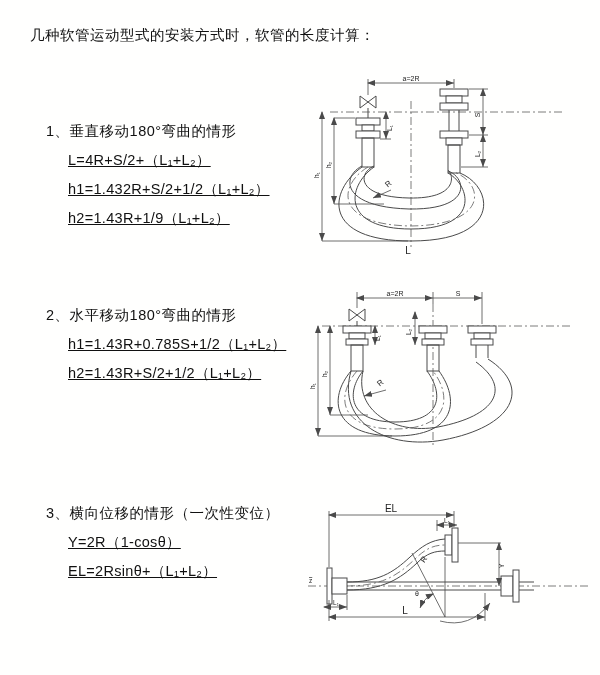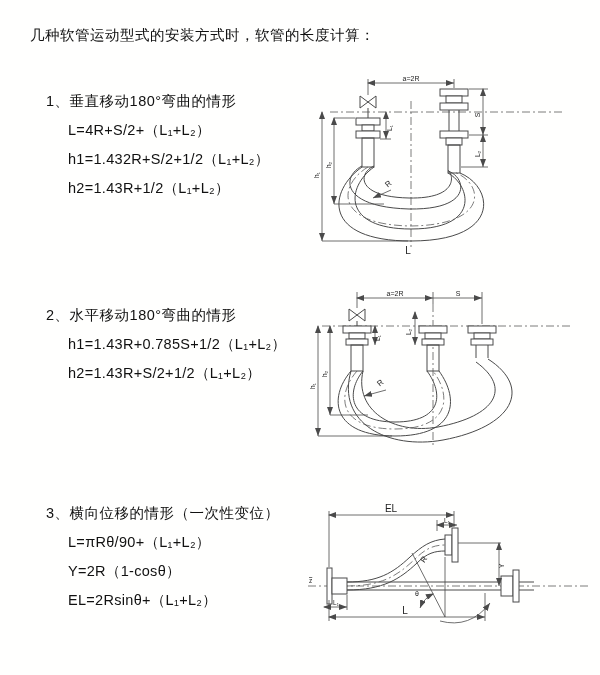--- a/index.html
+++ b/index.html
@@ -1,53 +1,52 @@
 <!DOCTYPE html>
 <html><head>
 <meta charset="utf-8">
 <style>
   html,body{margin:0;padding:0;background:#fff;}
   .page{position:relative;width:600px;height:675px;background:#fffffe;
         font-family:"Liberation Sans","DejaVu Sans",sans-serif;color:#1c1c1c;overflow:hidden;}
   .title{position:absolute;left:30px;top:26px;font-size:14.5px;letter-spacing:0.5px;color:#111;}
   .sec{position:absolute;left:46px;}
   .sec .heading{font-size:14.5px;color:#111;margin:0 0 10px 0;letter-spacing:0.5px;}
-  .formula{font-size:14.5px;padding-left:22px;margin:0 0 10px 0;color:#111;letter-spacing:0.3px;}
+  .formula{font-size:14.5px;padding-left:22px;margin:0 0 10px 0;color:#111;letter-spacing:0.3px;text-decoration:underline;}
   svg.diag{position:absolute;}
   .s{stroke:#4a4a4a;fill:none;stroke-width:1;}
   rect.f{fill:#fff;stroke:#4a4a4a;stroke-width:1;}
   .dd{stroke:#5a5a5a;stroke-width:0.8;fill:none;stroke-dasharray:8 3 2 3;}
   .dim line,.dim path{stroke:#4a4a4a;stroke-width:0.8;fill:none;}
   .diag text{font-family:"Liberation Sans","DejaVu Sans",sans-serif;fill:#222;font-size:7px;}
   text.big{font-size:10px;}
   text.sm{font-size:6.5px;}
 </style>
 </head>
 <body>
 
 <div class="page">
 
   <div class="title">几种软管运动型式的安装方式时，软管的长度计算：</div>
 
-  <div class="sec" style="top:92px">
+  <div class="sec" style="top:122px">
     <div class="heading">1、垂直移动180°弯曲的情形</div>
     <div class="formula">L=4R+S/2+（L₁+L₂）</div>
     <div class="formula">h1=1.432R+S/2+1/2（L₁+L₂）</div>
-    <div class="formula">h2=1.43R+1/2（L₁+L₂）</div>
+    <div class="formula">h2=1.43R+1/9（L₁+L₂）</div>
   </div>
 
   <div class="sec" style="top:306px">
     <div class="heading">2、水平移动180°弯曲的情形</div>
     <div class="formula">h1=1.43R+0.785S+1/2（L₁+L₂）</div>
     <div class="formula">h2=1.43R+S/2+1/2（L₁+L₂）</div>
   </div>
 
   <div class="sec" style="top:504px">
     <div class="heading">3、横向位移的情形（一次性变位）</div>
-    <div class="formula">L=πRθ/90+（L₁+L₂）</div>
     <div class="formula">Y=2R（1-cosθ）</div>
     <div class="formula">EL=2Rsinθ+（L₁+L₂）</div>
   </div>
 
   <svg class="diag" style="left:312px;top:73px" width="265" height="185" viewBox="0 0 265 185">
     <defs>
       <marker id="a1e" markerWidth="9" markerHeight="7" refX="8" refY="3" orient="auto" markerUnits="userSpaceOnUse">
         <path d="M0,0 L8,3 L0,6 Z" fill="#4a4a4a"></path>
         </marker>
       <marker id="a1s" markerWidth="9" markerHeight="7" refX="1" refY="3" orient="auto" markerUnits="userSpaceOnUse">

